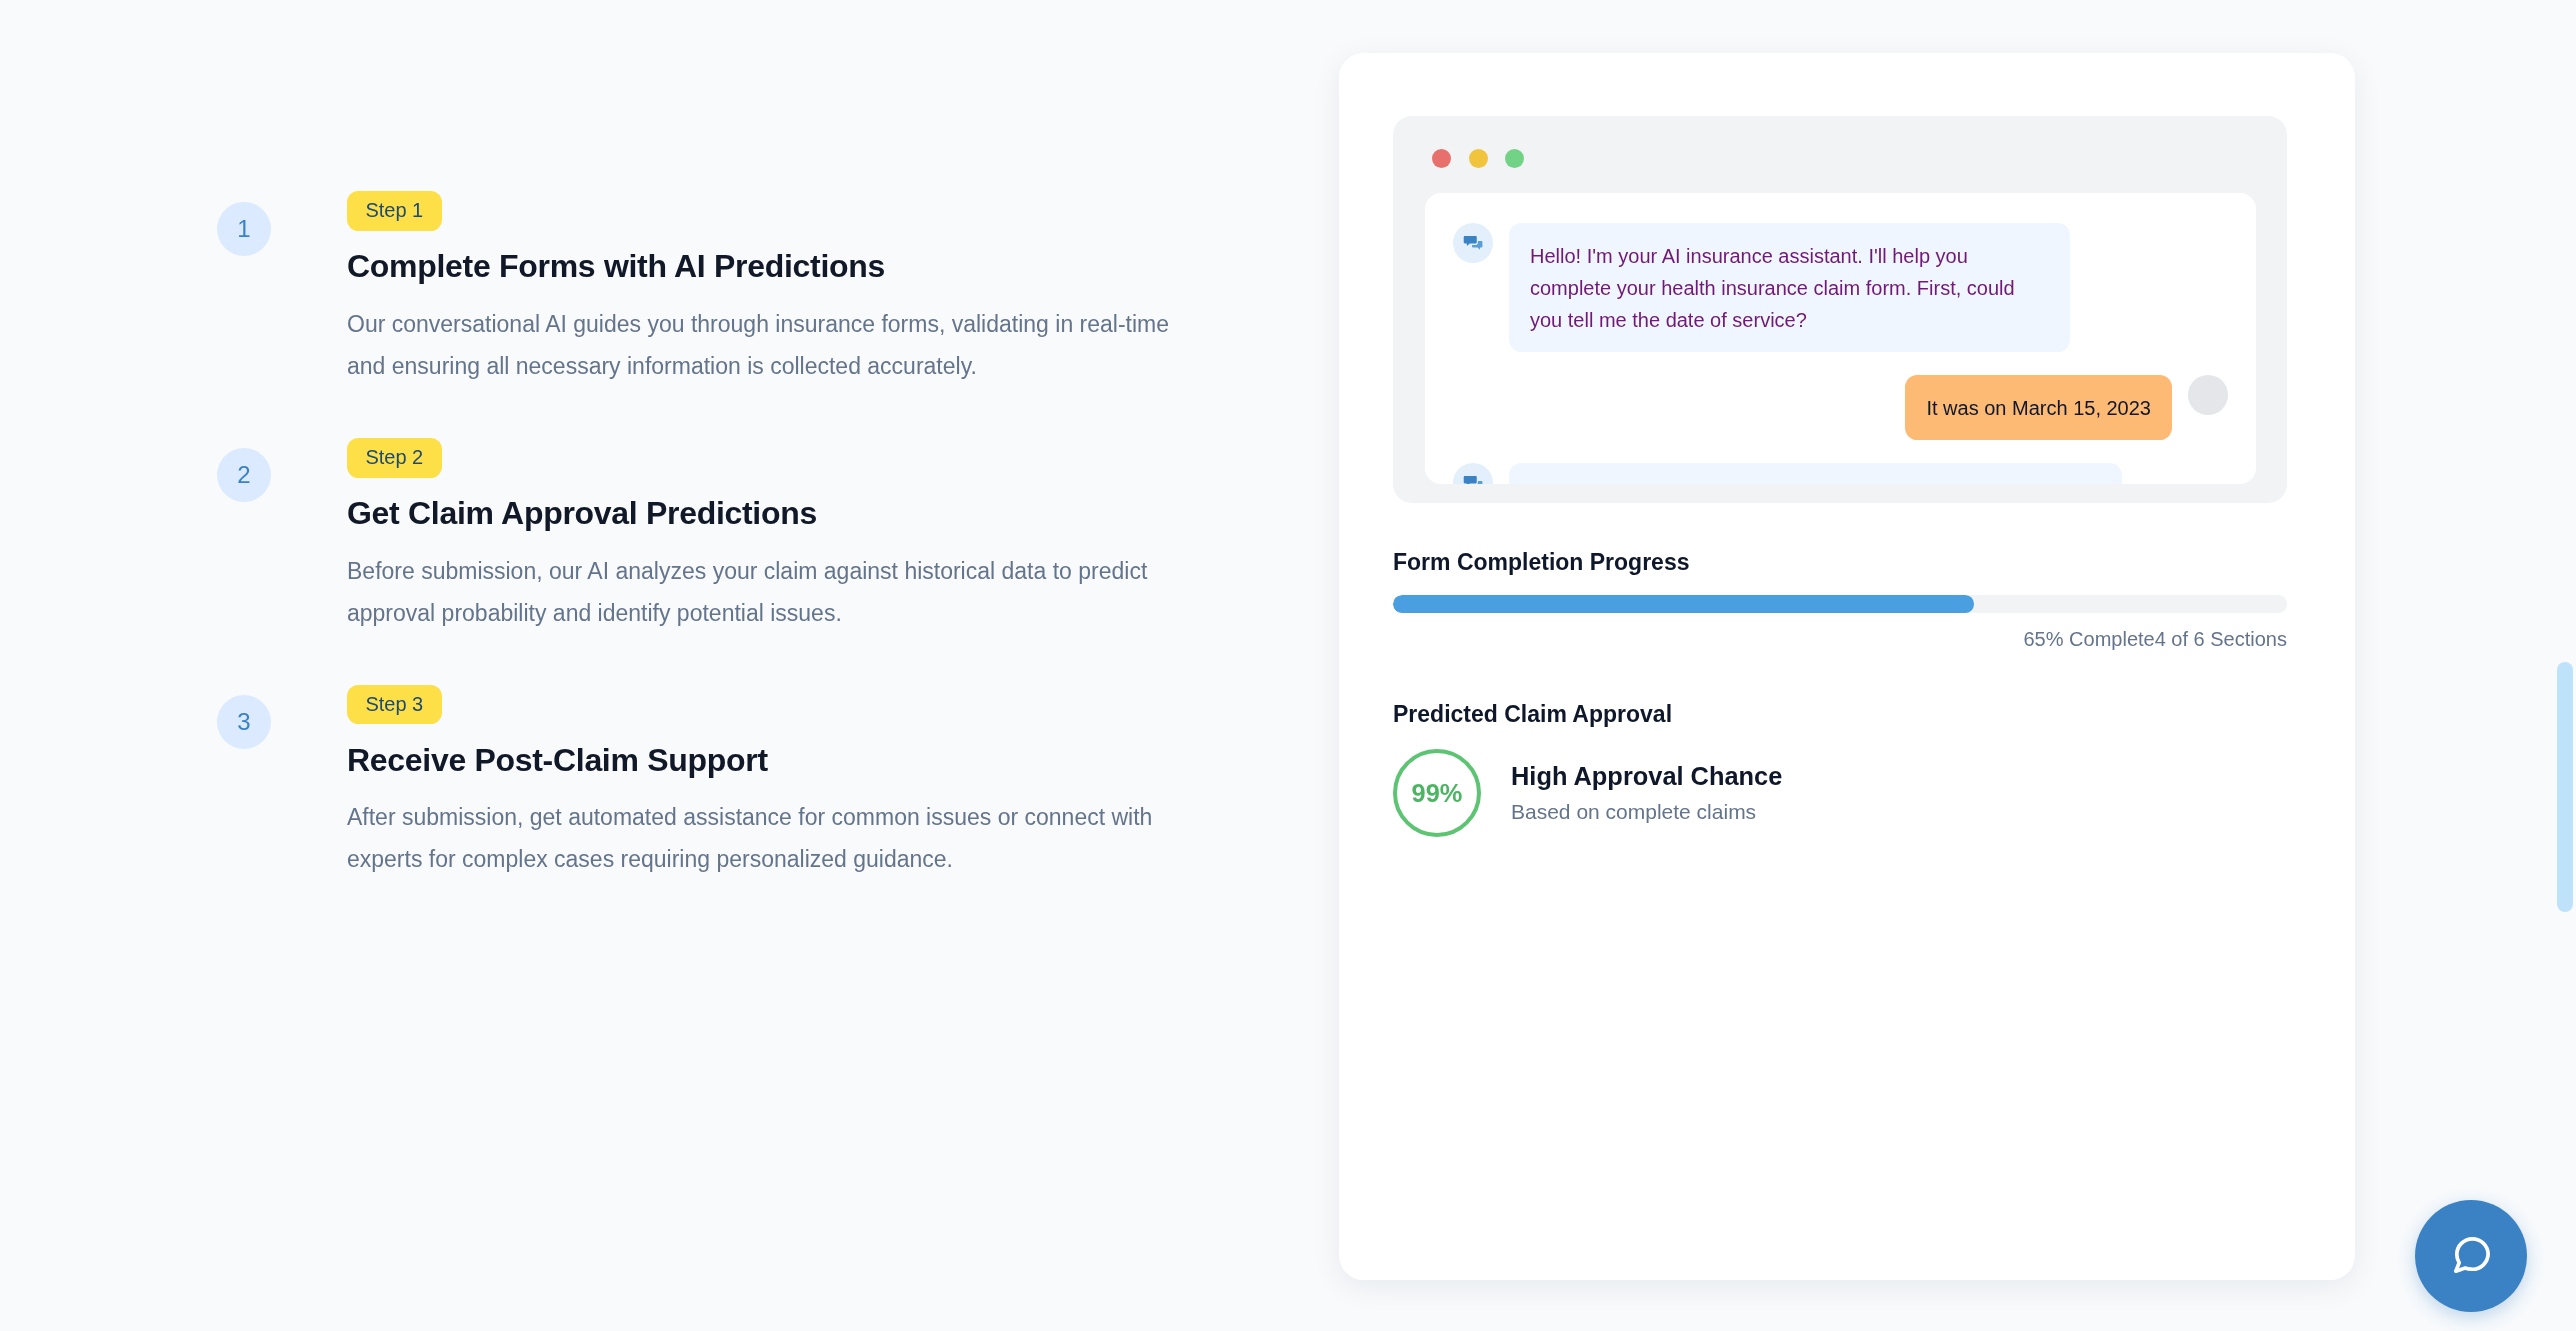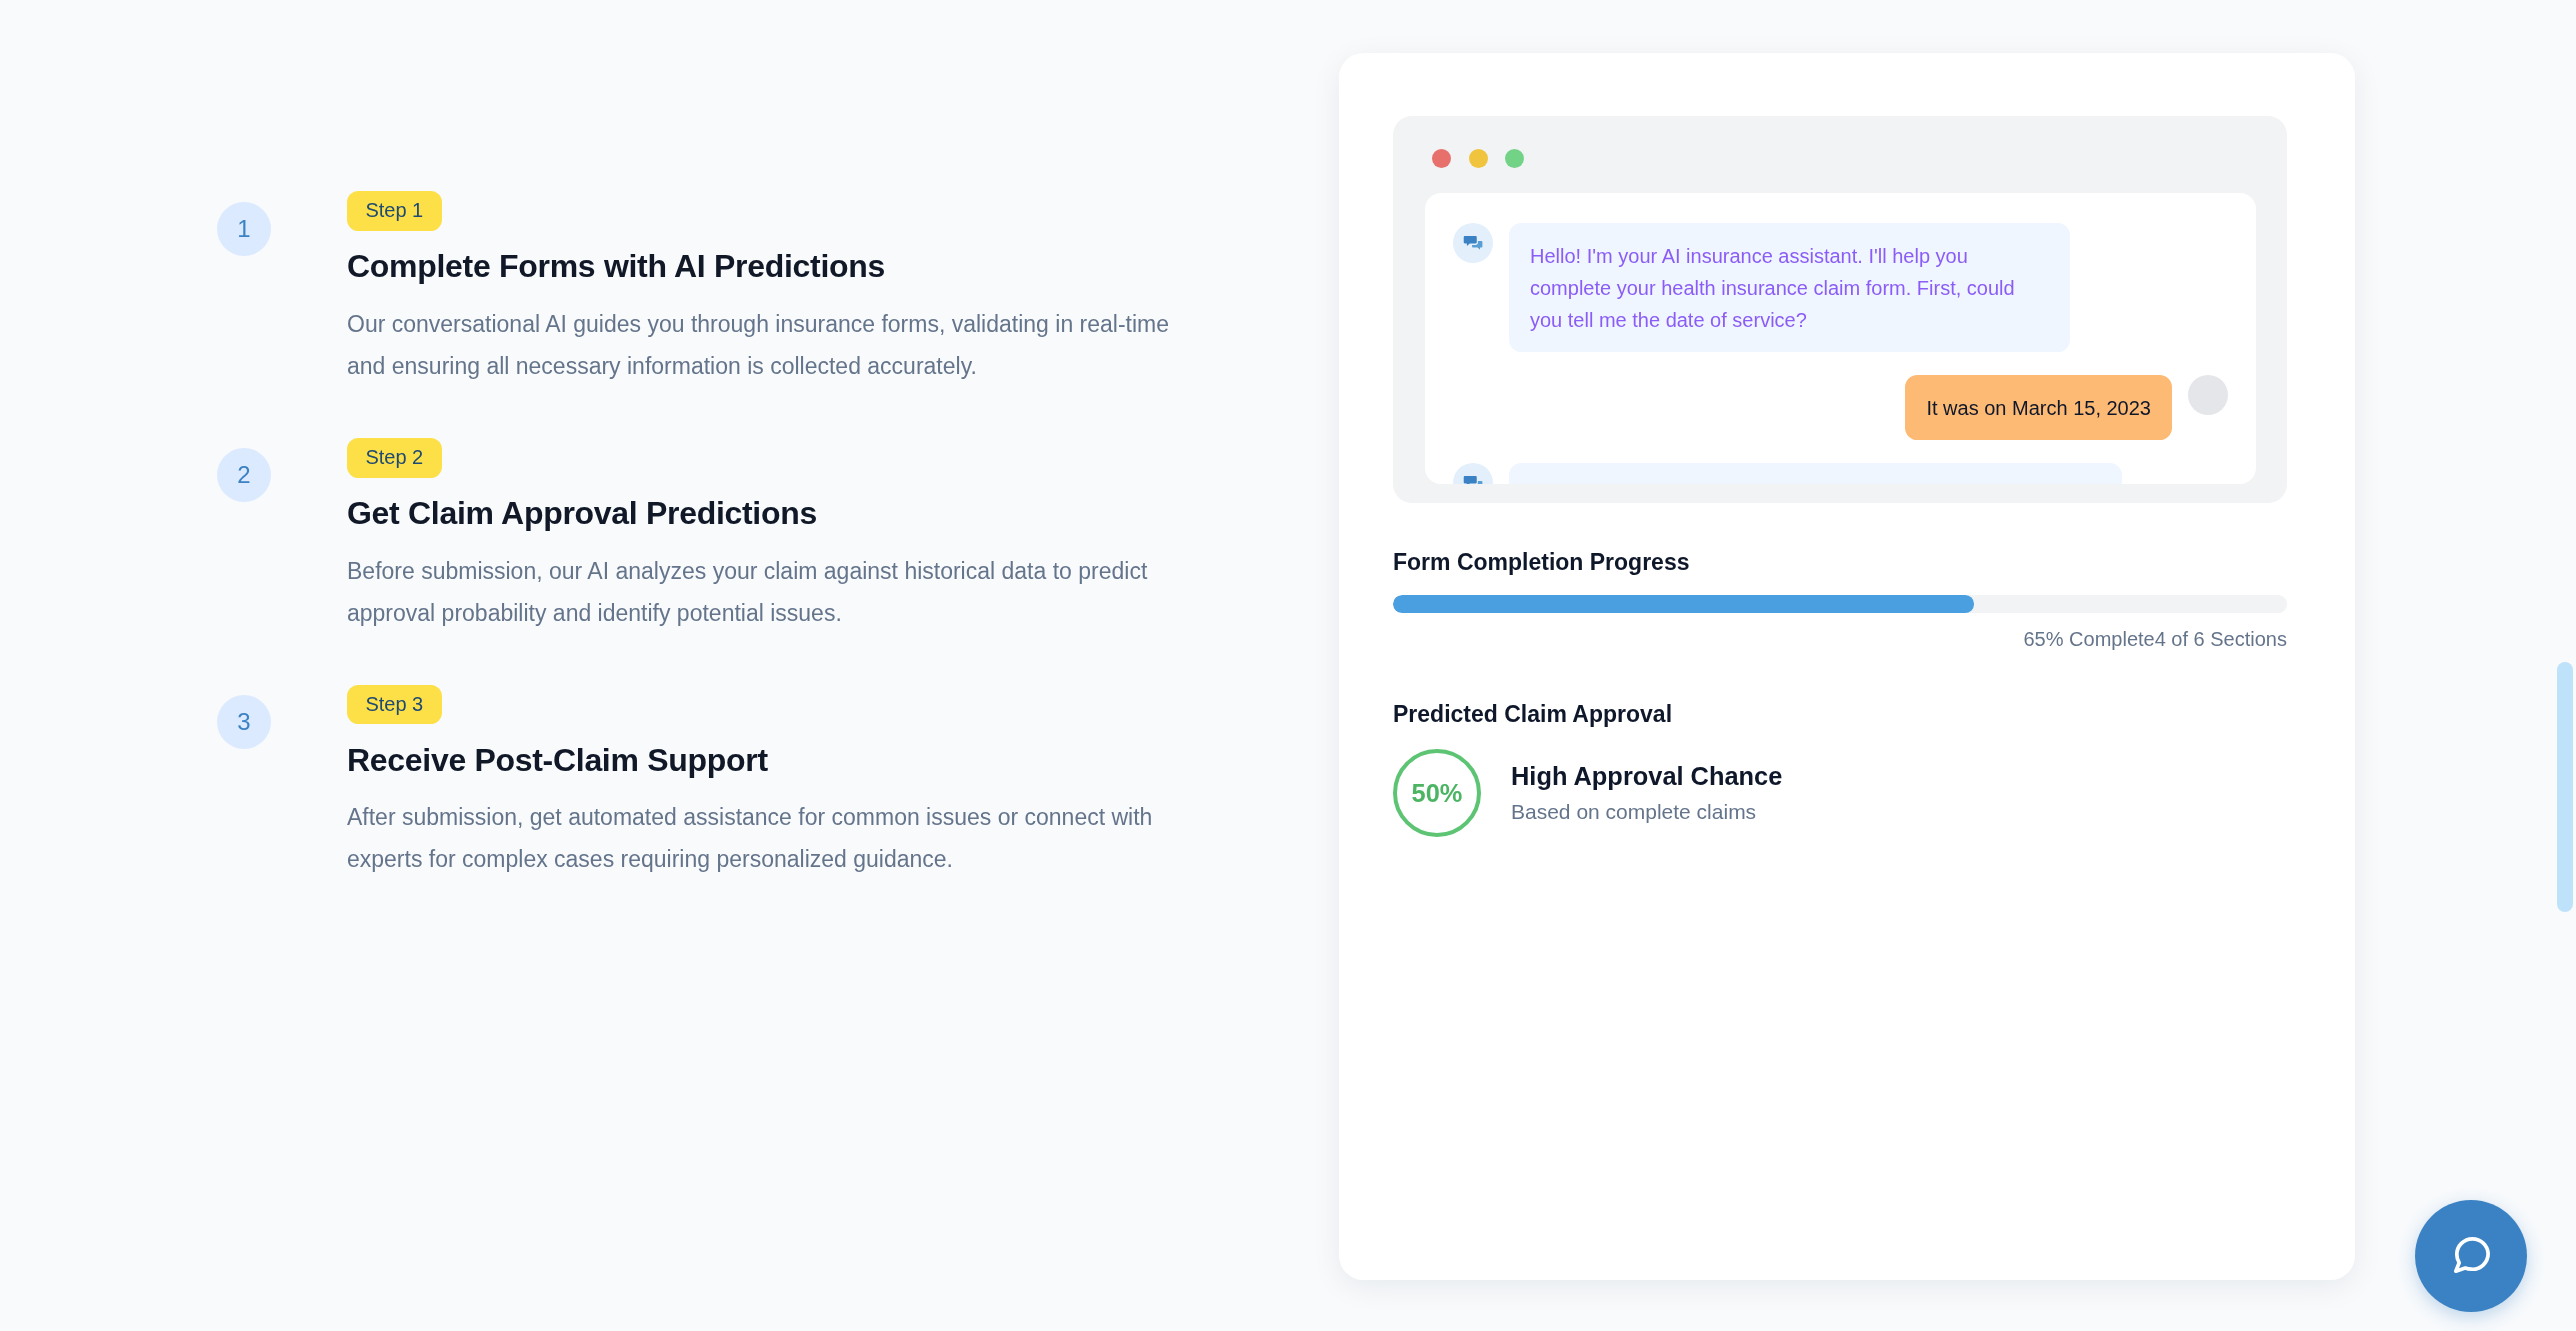--- a/index.html
+++ b/index.html
@@ -153,21 +153,21 @@
 
   .bubble {
     border-radius: 12.3px;
     padding: 16.6px 21px;
     font-size: 20px;
     line-height: 32px;
     max-width: 561px;
   }
   .bubble.bot {
     background: #eff6ff;
-    color: #8b5cf6;
+    color: #701a75;
   }
   .bubble.user {
     background: #fdba74;
     color: #0f172a;
   }
   .bubble.wide { max-width: 613px; }
 
   
   .progress-block {
     position: absolute;
@@ -367,21 +367,21 @@
       <div class="progress-meta">
         <span>65% Complete</span>
         <span>4 of 6 Sections</span>
       </div>
     </div>
 
     <div class="prediction-block">
       <div class="section-title">Predicted Claim Approval</div>
       <div class="prediction-row">
         <div class="ring">
-          <span>50%</span>
+          <span>99%</span>
         </div>
         <div>
           <div class="pred-main">High Approval Chance</div>
           <div class="pred-sub">Based on complete claims</div>
         </div>
       </div>
     </div>
 
   </div>
 

